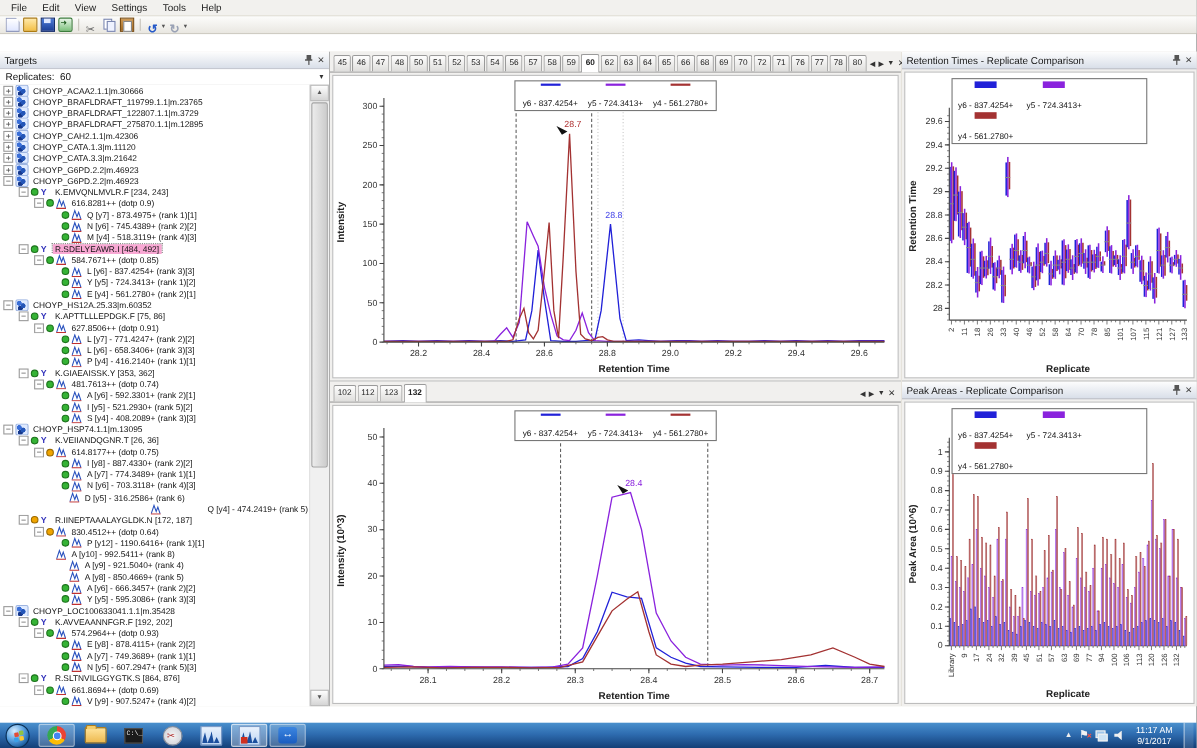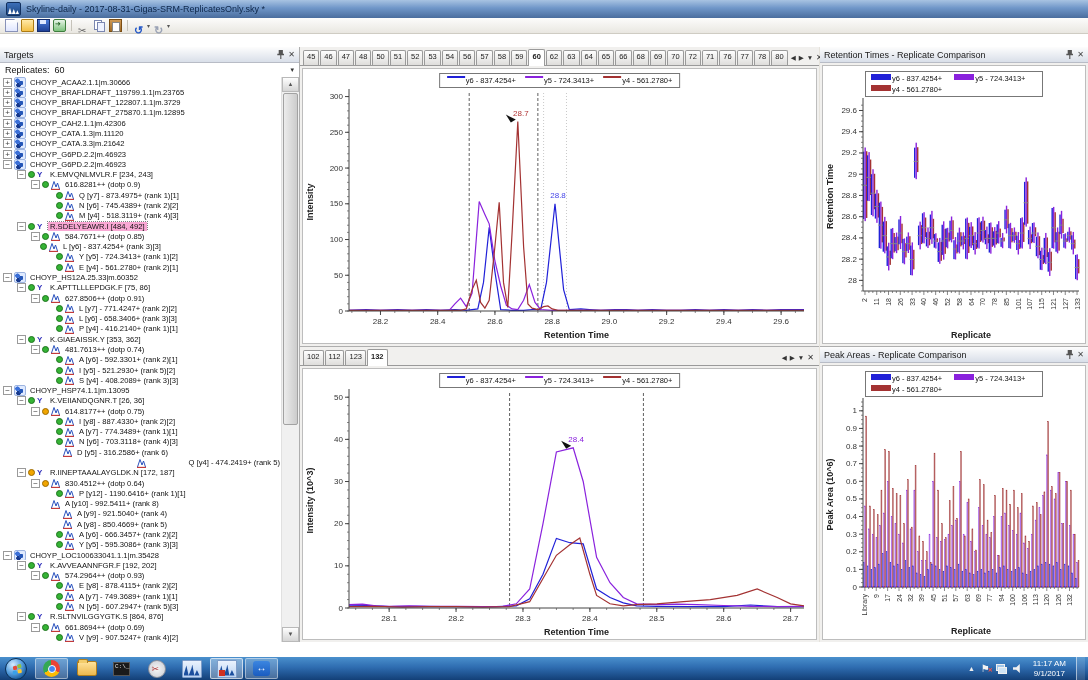--- a/index.html
+++ b/index.html
@@ -81,21 +81,21 @@
     background:linear-gradient(#fefefe,#dedddb);padding:1px 3px 2px;margin-right:1px;border-radius:2px 2px 0 0;
     height:11px;line-height:10px;flex:0 1 auto;}
   .tab.active{background:#fff;font-weight:bold;height:13px;line-height:12px;margin-bottom:-1px;z-index:2;position:relative;}
   .tabnav{margin-left:auto;display:flex;gap:3px;align-items:center;font-size:6.5px;color:#333;padding:0 2px 3px 2px;}
   .chartwrap{position:relative;background:#fff;border:1px solid #bdbdbd;margin:2px;flex:1;overflow:hidden;}
   svg{display:block;font-family:"Liberation Sans",sans-serif;}
   .legend{position:absolute;border:1px solid #777;background:#fff;display:flex;gap:9px;padding:2px 7px;
     font-size:7.5px;color:#111;align-items:center;}
   .legend.center{top:4px;left:50%;transform:translateX(-50%);}
   .legend.wrap{top:5px;left:42px;width:178px;flex-wrap:wrap;gap:2px 12px;padding:2px 5px;box-sizing:border-box;}
-  .leg-item{display:flex;gap:1px;white-space:nowrap;}
+  .leg-item{display:flex;align-items:center;gap:11px;white-space:nowrap;flex-direction:column;}
   .leg-sw{width:18px;height:2px;display:inline-block;}
   .legend.wrap .leg-sw{height:6px;width:20px;}
   
   #right{position:absolute;left:820px;top:0;right:0;bottom:0;}
   .dockpanel{position:absolute;left:0;right:0;display:flex;flex-direction:column;background:#f1f0ee;}
   #rt-panel{top:0;height:299px;border-bottom:1px solid #aeaeae;}
   #areas-panel{top:300px;bottom:0;}
   
   #statusbar{position:absolute;bottom:23px;left:0;right:0;height:15px;background:#f0efec;
     border-top:1px solid #c9c6bd;display:flex;align-items:center;font-size:9px;color:#222;padding:0 6px;}
@@ -135,25 +135,29 @@
   .tr-net::after{content:"";position:absolute;right:0;bottom:0;width:7px;height:5px;border:1px solid #f0f0f0;background:#cfe4f5;}
   .tr-spk{width:10px;height:9px;background:#f0f0f0;clip-path:polygon(0 35%,35% 35%,70% 0,70% 100%,35% 65%,0 65%);}
   .clock{font-size:8px;line-height:10px;text-align:center;color:#fff;padding:0 4px;}
   .showdesk{width:8px;height:23px;border-left:1px solid rgba(255,255,255,.55);background:rgba(255,255,255,.12);}
 </style>
 </head>
 <body>
 
 <div id="screen">
 
-  <div id="titlebar">
-    <span class="app-ico"></span>
-    <span>Skyline-daily - 2017-08-31-Gigas-SRM-ReplicatesOnly.sky *</span>
-  </div>
 
+  <div id="menubar">
+      <span class="menu-item">File</span>
+      <span class="menu-item">Edit</span>
+      <span class="menu-item">View</span>
+      <span class="menu-item">Settings</span>
+      <span class="menu-item">Tools</span>
+      <span class="menu-item">Help</span>
+    </div>
 
   <div id="toolbar">
       <span class="tbtn">
         <span class="ic ic-new"></span>
       </span>
       <span class="tbtn">
         <span class="ic ic-open"></span>
       </span>
       <span class="tbtn">
         <span class="ic ic-save"></span>
@@ -293,21 +297,21 @@
           </div>
           <div class="trow" style="padding-left: 31px;">
             <span class="texp">−</span>
             <span class="tdot g"></span>
             <svg class="ti-peak" width="10" height="10" viewBox="0 0 10 10">
               <path d="M0.5,9 L3,1.5 L5,7 L6.5,3 L8.5,9" fill="none" stroke="#2a52be" stroke-width="1"></path>
               <line x1="0" y1="9.4" x2="9" y2="9.4" stroke="#c03030" stroke-width="1.1"></line>
             </svg>
             <span class="tlabel">584.7671++ (dotp 0.85)</span>
           </div>
-          <div class="trow" style="padding-left: 29px;">
+          <div class="trow" style="padding-left: 45px;">
             <span class="tspace"></span>
             <span class="tdot g"></span>
             <svg class="ti-peak" width="10" height="10" viewBox="0 0 10 10">
               <path d="M0.5,9 L3,1.5 L5,7 L6.5,3 L8.5,9" fill="none" stroke="#2a52be" stroke-width="1"></path>
               <line x1="0" y1="9.4" x2="9" y2="9.4" stroke="#c03030" stroke-width="1.1"></line>
             </svg>
             <span class="tlabel">L [y6] - 837.4254+ (rank 3)[3]</span>
           </div>
           <div class="trow" style="padding-left: 45px;">
             <span class="tspace"></span>

